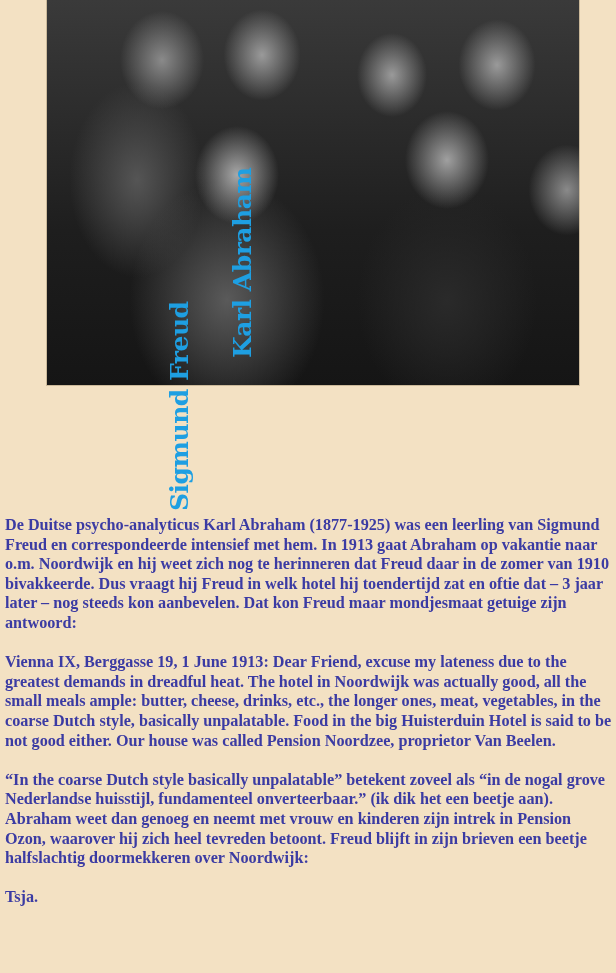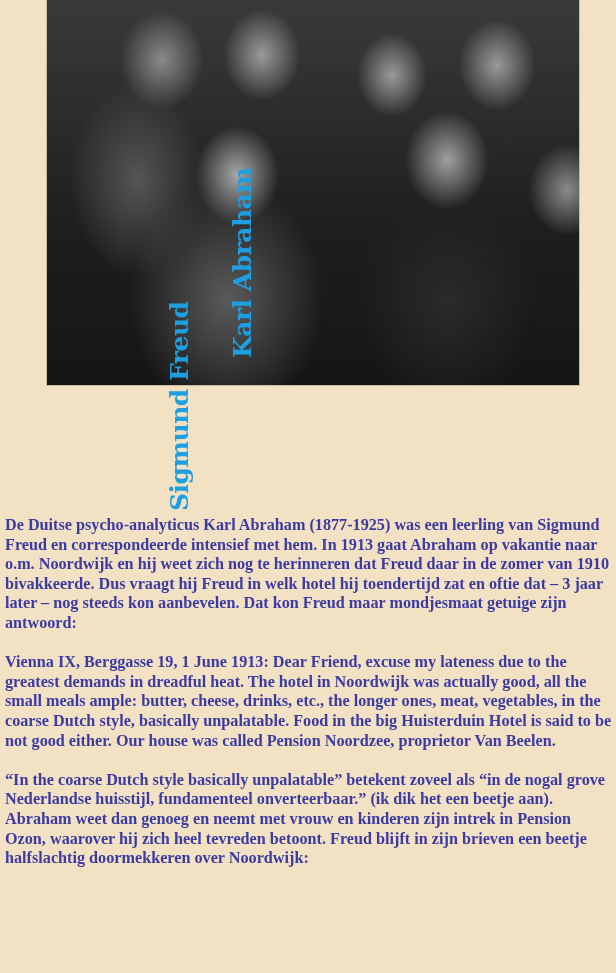--- a/index.html
+++ b/index.html
@@ -77,13 +77,14 @@
 
 <div class="photo"></div>
 
 <div class="label label-freud">Sigmund Freud</div>
 <div class="label label-abraham">Karl Abraham</div>
 
 <div class="text">
   <p>De Duitse psycho-analyticus Karl Abraham (1877-1925) was een leerling van Sigmund Freud en correspondeerde intensief met hem. In 1913 gaat Abraham op vakantie naar o.m. Noordwijk en hij weet zich nog te herinneren dat Freud daar in de zomer van 1910 bivakkeerde. Dus vraagt hij Freud in welk hotel hij toendertijd zat en oftie dat – 3 jaar later – nog steeds kon aanbevelen. Dat kon Freud maar mondjesmaat getuige zijn antwoord:</p>
   <p class="it">Vienna IX, Berggasse 19, 1 June 1913: Dear Friend, excuse my lateness due to the greatest demands in dreadful heat. The hotel in Noordwijk was actually good, all the small meals ample: butter, cheese, drinks, etc., the longer ones, meat, vegetables, in the coarse Dutch style, basically unpalatable. Food in the big Huisterduin Hotel is said to be not good either. Our house was called Pension Noordzee, proprietor Van Beelen.</p>
   <p><span class="it">“In the coarse Dutch style basically unpalatable”</span><span> betekent zoveel als </span><span class="it">“in de nogal grove Nederlandse huisstijl, fundamenteel onverteerbaar.”</span><span> (ik dik het een beetje aan). Abraham weet dan genoeg en neemt met vrouw en kinderen zijn intrek in Pension Ozon, waarover hij zich heel tevreden betoont. Freud blijft in zijn brieven een beetje halfslachtig doormekkeren over Noordwijk:</span></p>
+  <p>Tsja.</p>
 </div>
 
 </body></html>

